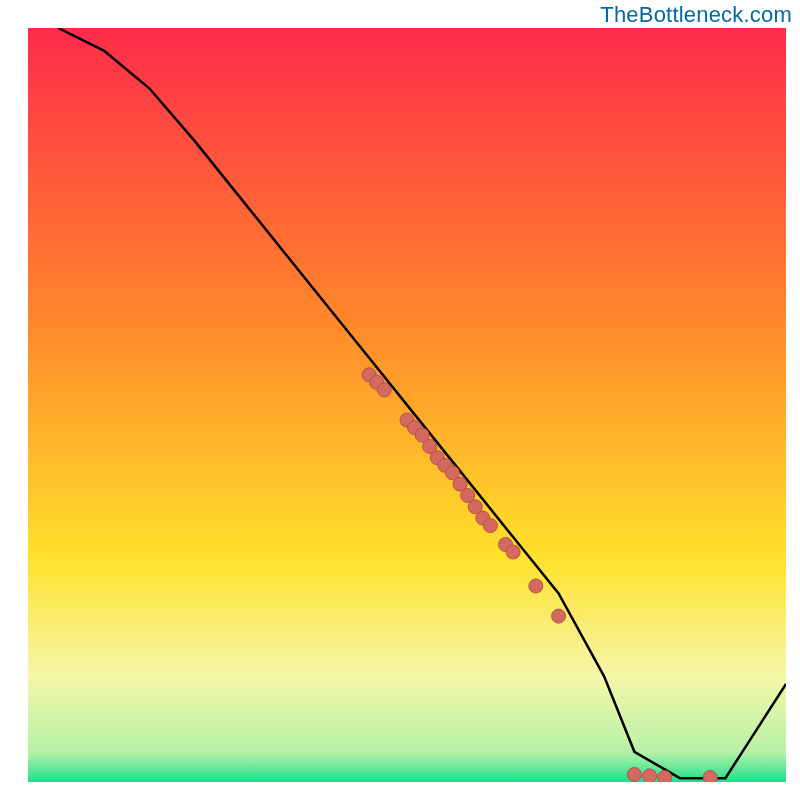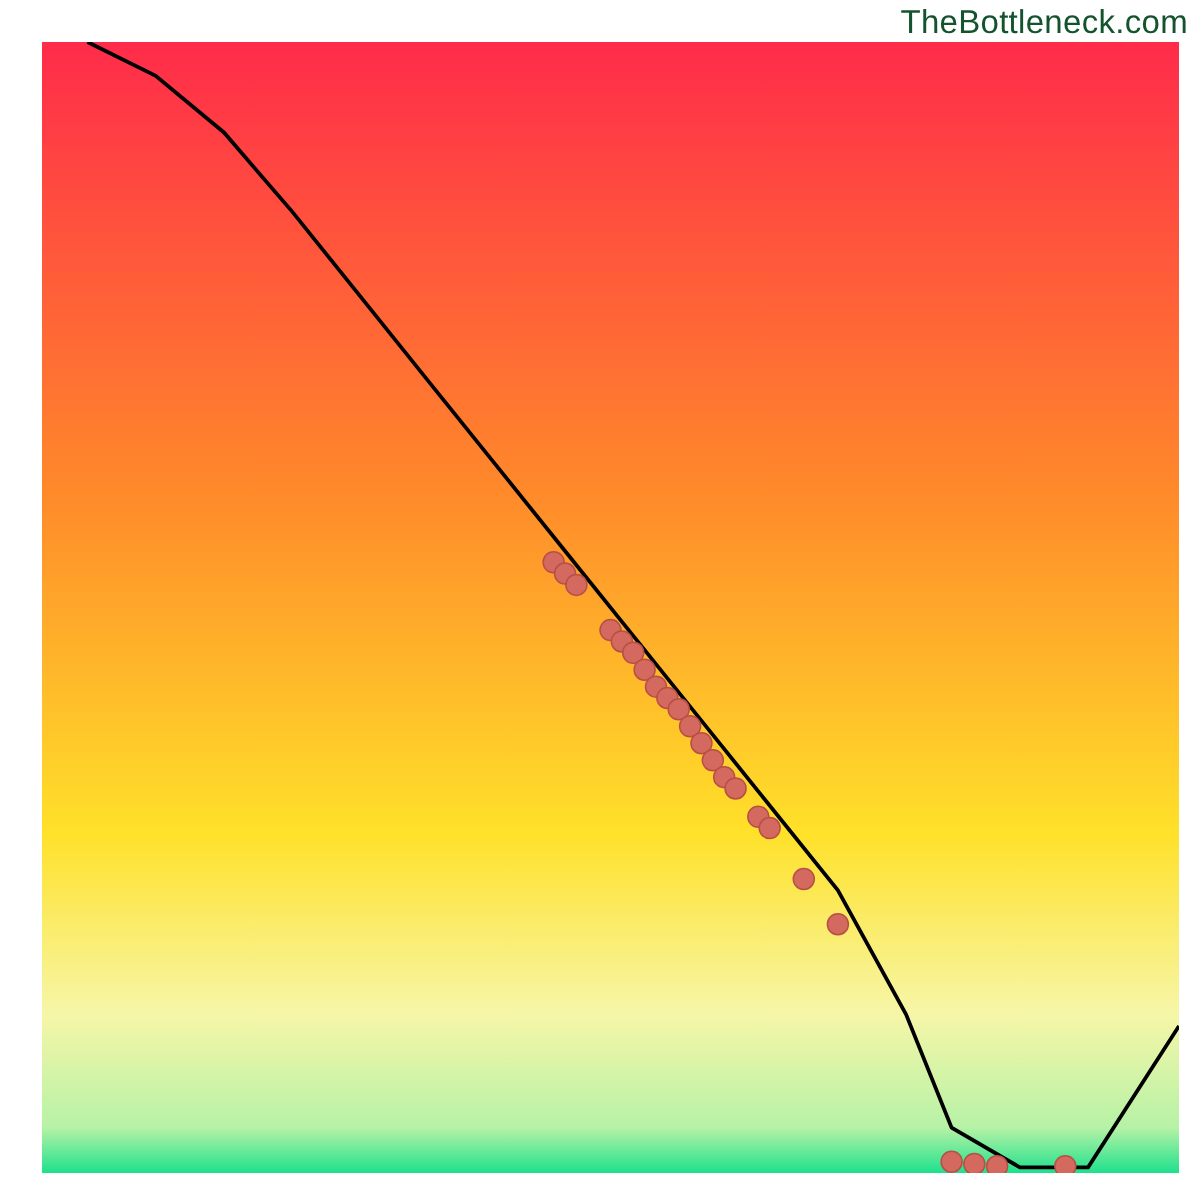--- a/index.html
+++ b/index.html
@@ -13,21 +13,21 @@
   }
   .chart-wrap {
     position: relative;
     width: 800px;
     height: 800px;
   }
   .watermark {
     position: absolute;
     top: 2px;
     right: 8px;
-    color: #14532d;
+    color: #0369a1;
     font-size: 22px;
     font-weight: 500;
     letter-spacing: 0.2px;
   }
   svg {
     display: block;
     position: absolute;
     top: 0;
     left: 0;
   }

